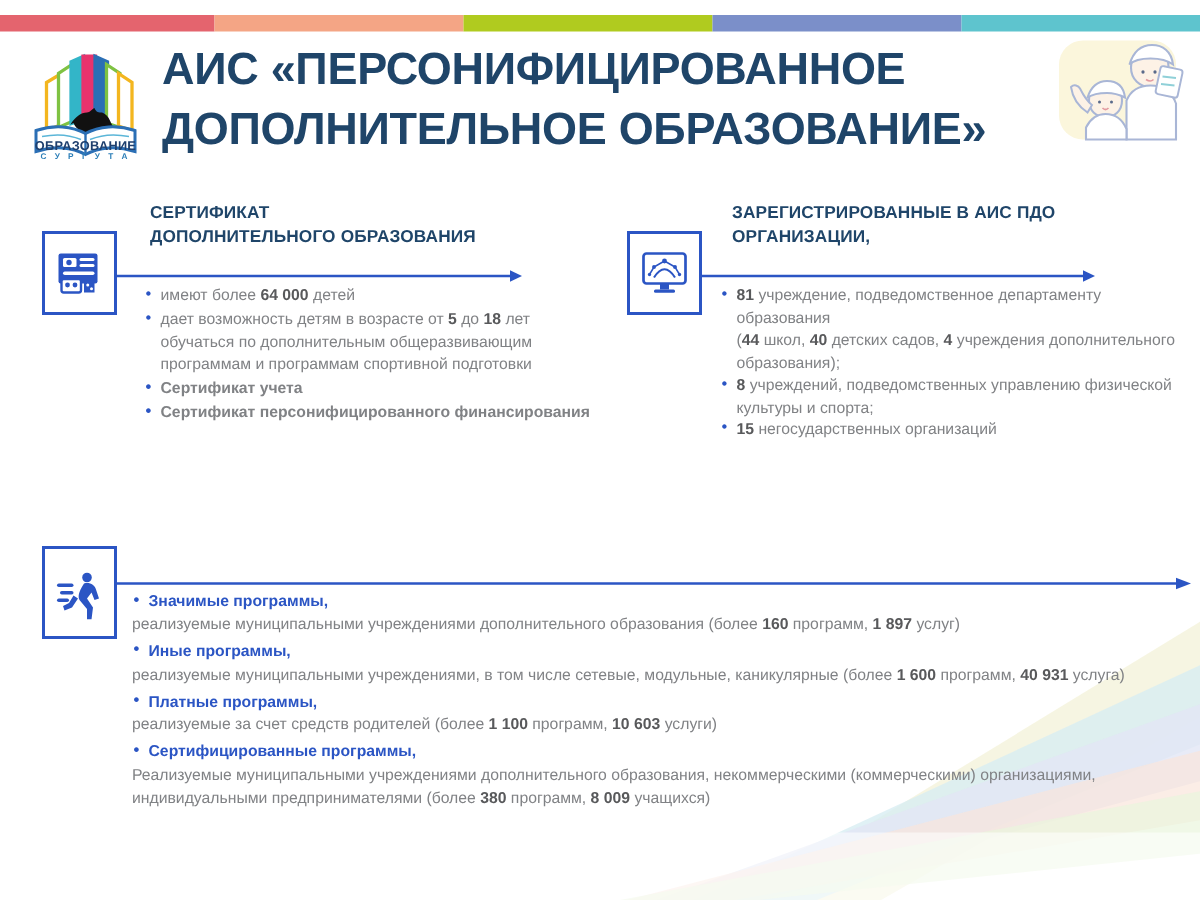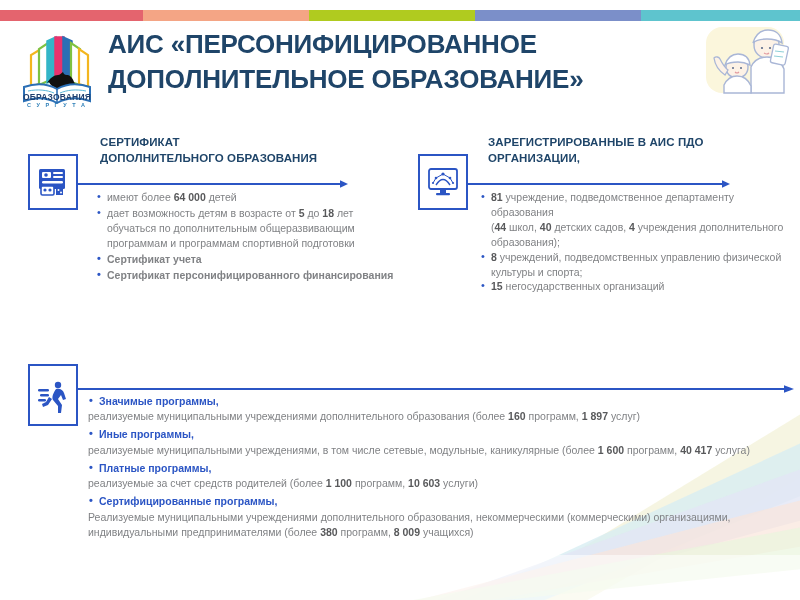--- a/index.html
+++ b/index.html
@@ -74,21 +74,21 @@
     letter-spacing: 2px;
     color: #2d7fb8;
     margin-top: 1px;
   }
 
   .title {
     position: absolute;
     left: 108px;
     top: 6px;
     width: 580px;
-    font-size: 26px;
+    font-size: 30px;
     font-weight: bold;
     line-height: 1.33;
     color: #1f4569;
     letter-spacing: -0.2px;
   }
   .title .ln { display: block; white-space: nowrap; }
 
   .kids-illustration {
     position: absolute;
     right: 8px;
@@ -229,21 +229,21 @@
       </g>
 
       <path d="M33 58 c3-5 7-8 11-8 c2 0 3-2 5-3 c1 3 3 3 5 3 c3 1 5 4 6 7 c1 2 2 3 3 4 c-2 1-4 0-5-1 c-1 2-3 3-5 3 l1 4 h-2 l-1-4 h-6 l-1 4 h-2 l0-4 c-3-1-6-3-7-6 z" fill="#111"></path>
 
       <path d="M10 62 C22 58 34 59 43 64 C52 59 64 58 76 62 L76 76 C64 72 52 73 43 78 C34 73 22 72 10 76 Z" fill="#fff" stroke="#2b6fb5" stroke-width="2"></path>
       <path d="M43 64 L43 78" stroke="#2b6fb5" stroke-width="1.6"></path>
       <path d="M14 66 C24 64 33 65 40 68" stroke="#5bb6d8" stroke-width="1" fill="none"></path>
       <path d="M72 66 C62 64 53 65 46 68" stroke="#5bb6d8" stroke-width="1" fill="none"></path>
     </svg>
     <div class="logo-caption">
-      <span>ОБРАЗОВАНИЯ</span>
+      <span>ОБРАЗОВАНИЕ</span>
       <small>С У Р Г У Т А</small>
     </div>
   </div>
 
   <div class="title">
     <span class="ln">АИС «ПЕРСОНИФИЦИРОВАННОЕ</span>
     <span class="ln">ДОПОЛНИТЕЛЬНОЕ ОБРАЗОВАНИЕ»</span>
   </div>
 
   <svg class="kids-illustration" viewBox="0 0 96 84">
@@ -370,21 +370,21 @@
     </svg>
   </div>
 
   <div class="prog-list">
     <div class="prog-item">
       <div class="prog-title">Значимые программы,</div>
       <div class="prog-desc">реализуемые муниципальными учреждениями дополнительного образования (более <b class="num">160</b> программ, <b class="num">1 897</b> услуг)</div>
     </div>
     <div class="prog-item">
       <div class="prog-title">Иные программы,</div>
-      <div class="prog-desc">реализуемые муниципальными учреждениями, в том числе сетевые, модульные, каникулярные (более <b class="num">1 600</b> программ, <b class="num">40 417</b> услуга)</div>
+      <div class="prog-desc">реализуемые муниципальными учреждениями, в том числе сетевые, модульные, каникулярные (более <b class="num">1 600</b> программ, <b class="num">40 931</b> услуга)</div>
     </div>
     <div class="prog-item">
       <div class="prog-title">Платные программы,</div>
       <div class="prog-desc">реализуемые за счет средств родителей (более <b class="num">1 100</b> программ, <b class="num">10 603</b> услуги)</div>
     </div>
     <div class="prog-item">
       <div class="prog-title">Сертифицированные программы,</div>
       <div class="prog-desc">Реализуемые муниципальными учреждениями дополнительного образования, некоммерческими (коммерческими) организациями, индивидуальными предпринимателями (более <b class="num">380</b> программ, <b class="num">8 009</b> учащихся)</div>
     </div>
   </div>

